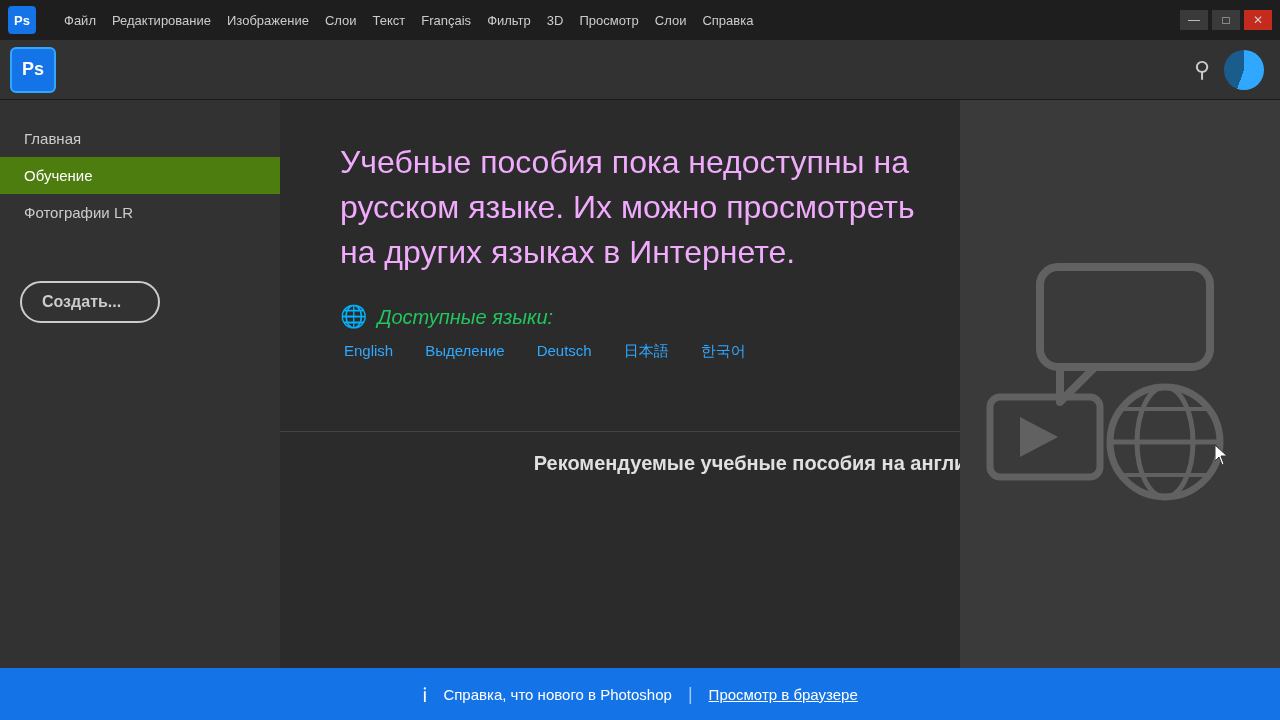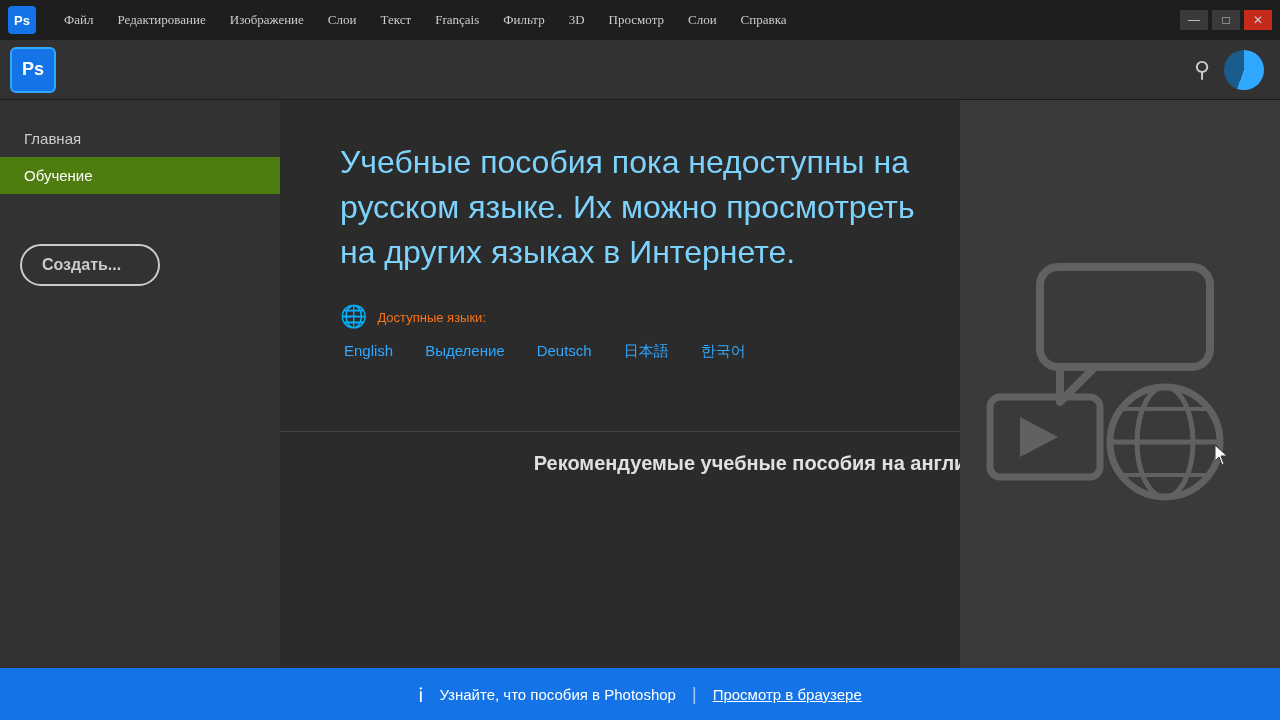--- a/index.html
+++ b/index.html
@@ -34,23 +34,22 @@
       border-radius: 4px;
       display: flex;
       align-items: center;
       justify-content: center;
       color: #fff;
       font-size: 13px;
       font-weight: bold;
     }
     .menu-bar {
       display: flex;
-      gap: 8px;
+      gap: 0;
       align-items: flex-end;
-      font-family: Liberation Serif, serif;
     }
     .menu-item {
       color: #ccc;
       font-size: 13px;
       padding: 4px 8px;
       cursor: pointer;
     }
     .title-bar-controls {
       display: flex;
       gap: 4px;
@@ -164,38 +163,39 @@
       padding: 0;
       overflow: hidden;
       position: relative;
     }
     .content-inner {
       padding: 40px 60px 40px 60px;
       max-width: 700px;
     }
     .main-message {
       font-size: 32px;
-      color: #7dd3fc;
+      color: #f0abfc;
       font-weight: 300;
       line-height: 1.4;
       margin-bottom: 30px;
     }
     .available-languages {
       display: flex;
       align-items: center;
       gap: 10px;
       margin-bottom: 12px;
     }
     .globe-icon {
       font-size: 22px;
       color: #ccc;
     }
     .available-label {
-      font-size: 13px;
-      color: #f97316;
+      font-size: 20px;
+      color: #22c55e;
+      font-style: italic;
     }
     .language-links {
       display: flex;
       gap: 32px;
       flex-wrap: wrap;
       padding-left: 4px;
     }
     .lang-link {
       color: #31a8ff;
       font-size: 15px;
@@ -314,20 +314,21 @@
     <button class="search-icon-btn">⚲</button>
     <div class="user-avatar"></div>
   </div>
 </div>
 
 <div class="main-container">
 
   <div class="sidebar">
     <div class="nav-item">Главная</div>
     <div class="nav-item active">Обучение</div>
+    <div class="nav-item">Фотографии LR</div>
     <div class="sidebar-divider"></div>
     <div class="sidebar-divider"></div>
     <div class="sidebar-buttons">
       <button class="sidebar-btn">Создать...</button>
     </div>
   </div>
 
   <div class="content">
     <div class="content-inner">
       <div class="main-message">Учебные пособия пока недоступны на русском языке. Их можно просмотреть на других языках в Интернете.</div>
@@ -363,21 +364,21 @@
           <rect x="10" y="140" width="110" height="80" rx="10" ry="10" fill="none" stroke="#aaa" stroke-width="7"></rect>
           <polygon points="40,160 40,200 78,180" fill="#aaa"></polygon>
         </svg>
       </div>
     </div>
   </div>
 </div>
 
 <div class="bottom-banner">
   <span class="info-icon">ℹ</span>
-  <span class="banner-text">Узнайте, что пособия в Photoshop</span>
+  <span class="banner-text">Справка, что нового в Photoshop</span>
   <span class="banner-divider">|</span>
   <span class="banner-link">Просмотр в браузере</span>
 </div>
 
 <div class="cursor">
   <svg width="12" height="20" viewBox="0 0 12 20">
     <polygon points="0,0 0,16 4,12 7,20 9,19 6,11 12,11" fill="white" stroke="#333" stroke-width="1"></polygon>
   </svg>
 </div>
 

